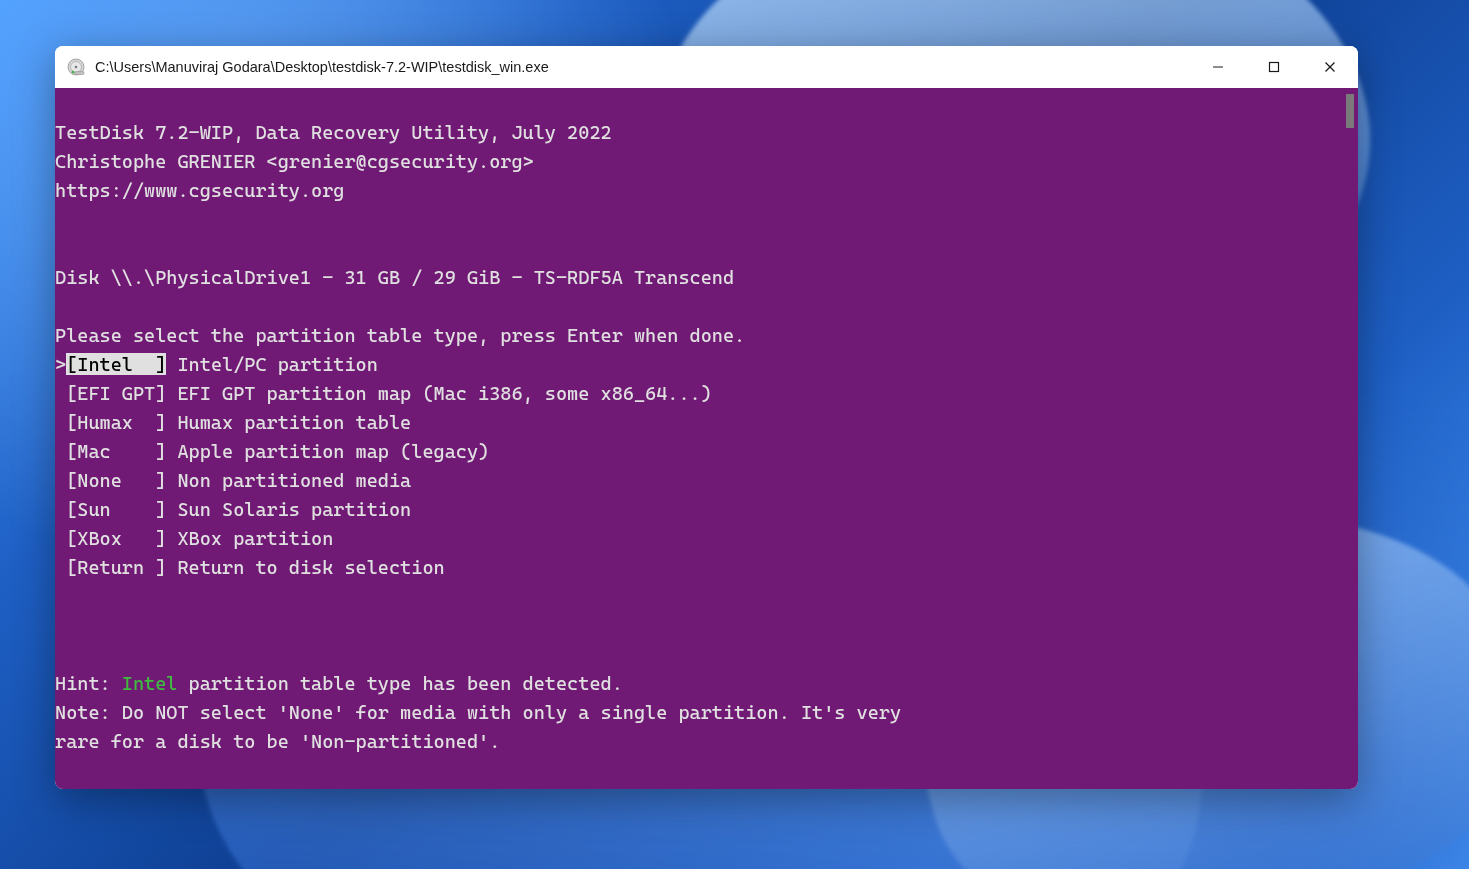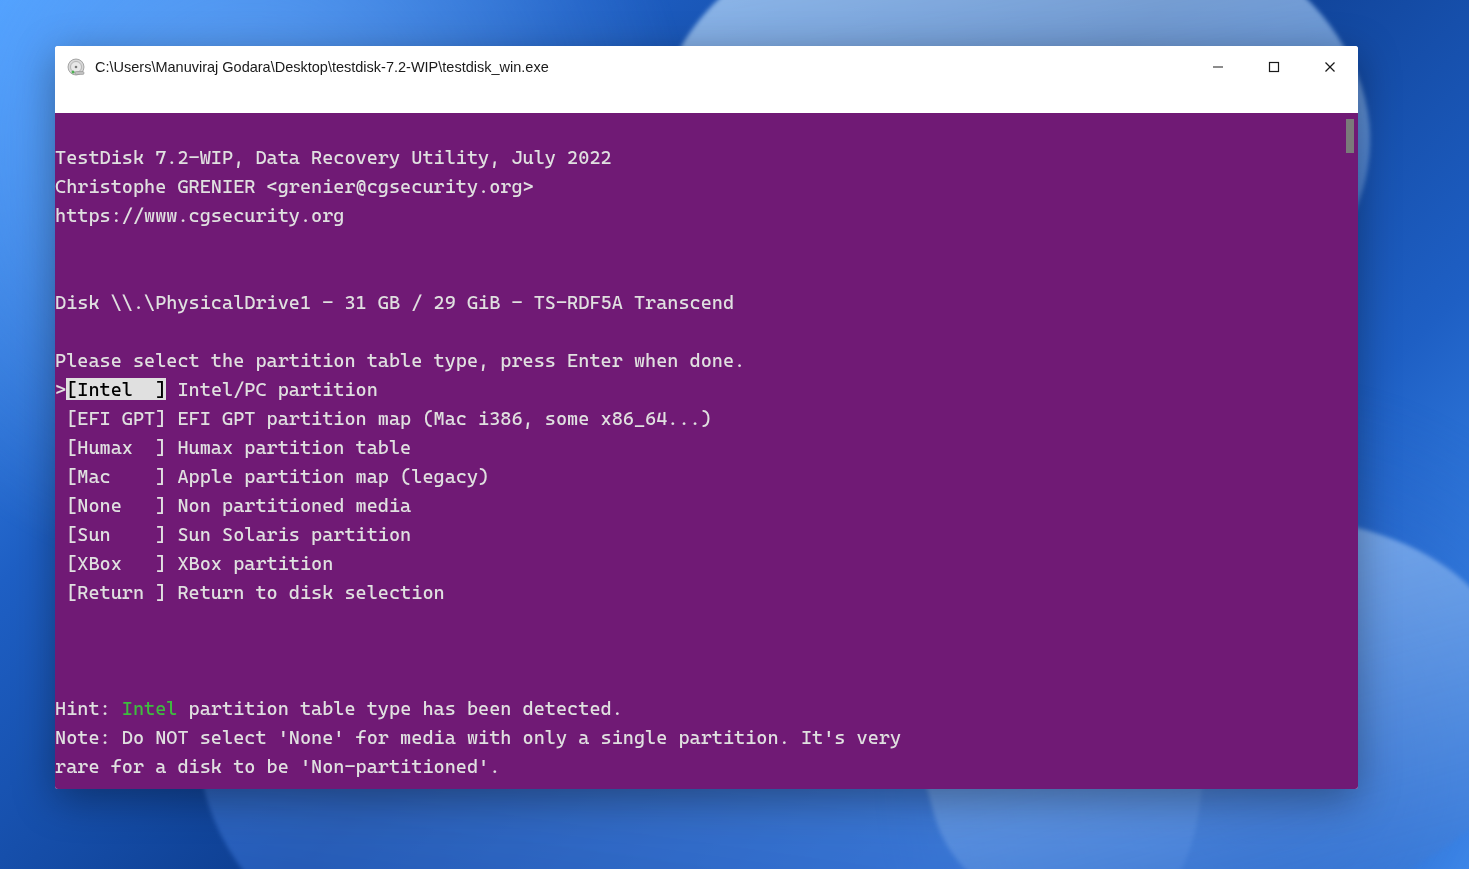--- a/index.html
+++ b/index.html
@@ -23,26 +23,25 @@
     .shape4 { width: 1000px; height: 600px; background: linear-gradient(180deg, rgba(150,200,255,0.5), rgba(30,90,200,0.6)); bottom: -200px; left: 200px; border-radius: 50% 40% 60% 50%; transform: rotate(8deg);}
     .shape5 { width: 600px; height: 400px; background: linear-gradient(180deg, rgba(180,215,255,0.6), rgba(60,120,210,0.5)); bottom: -50px; right: -50px; border-radius: 50% 60% 40% 50%; transform: rotate(-15deg);}
 
     .window {
       position: absolute;
       left: 55px;
       top: 46px;
       width: 1303px;
       height: 743px;
       background: #ffffff;
-      border-radius: 3px;
+      border-radius: 8px;
       box-shadow: 0 10px 40px rgba(0,0,0,0.35);
       overflow: hidden;
       display: flex;
       flex-direction: column;
-      gap: 25px;
     }
     .titlebar {
       height: 42px;
       background: #ffffff;
       display: flex;
       align-items: center;
       padding-left: 12px;
       flex-shrink: 0;
     }
     .app-icon {

